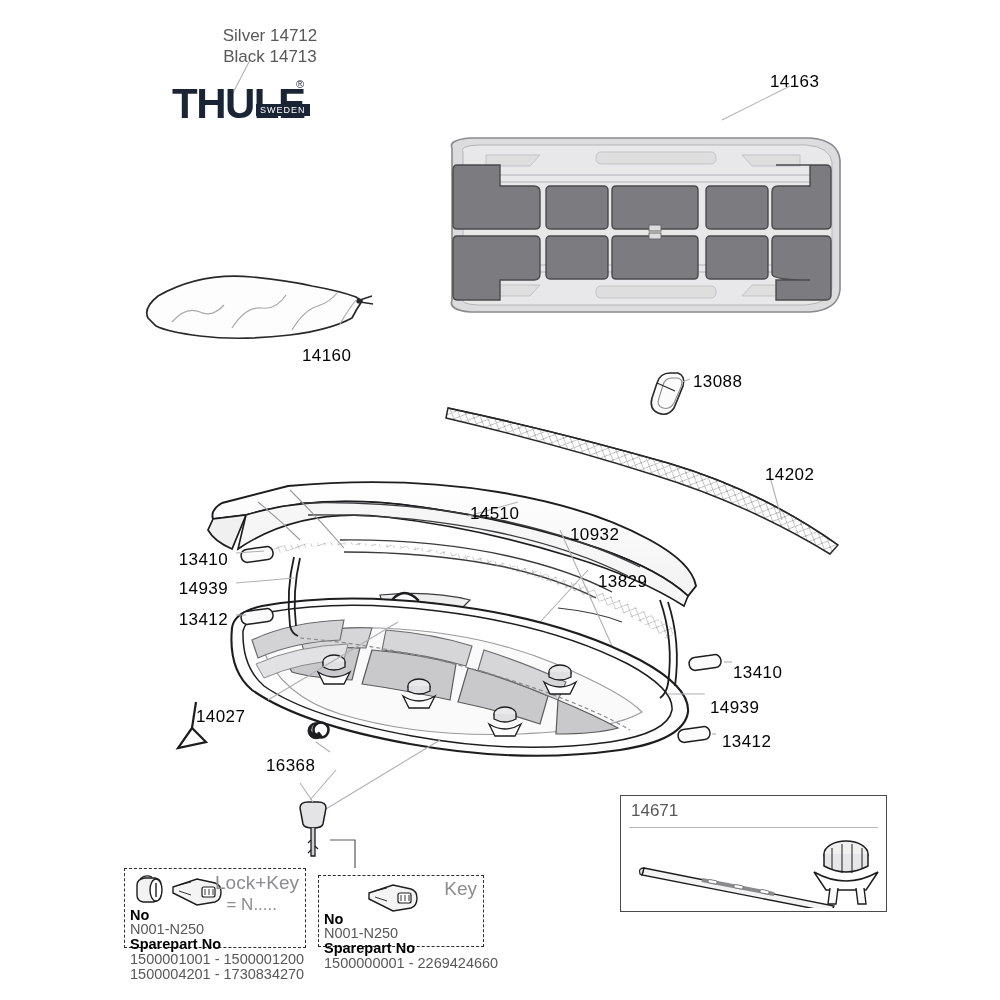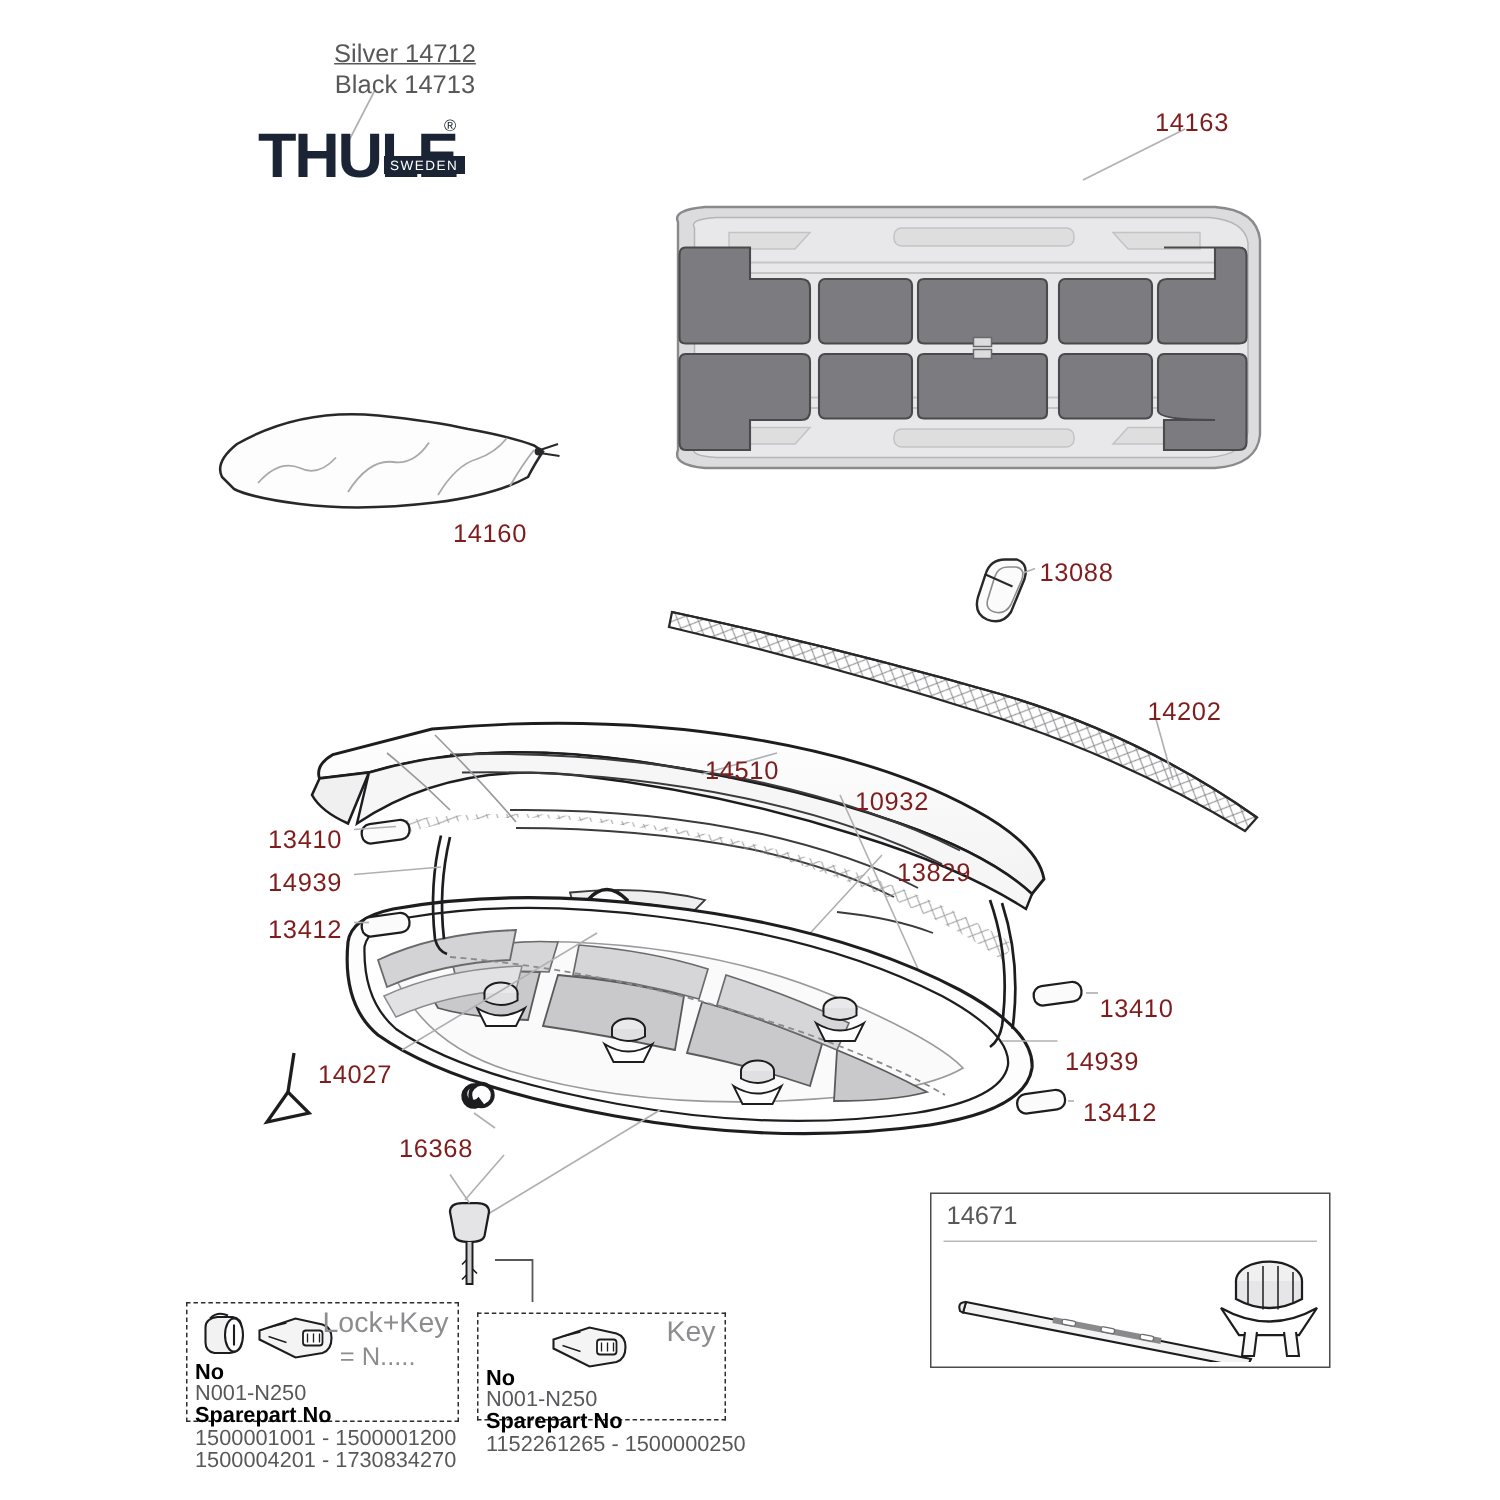--- a/index.html
+++ b/index.html
@@ -1,20 +1,20 @@
 <!DOCTYPE html>
 <html><head>
 <meta charset="utf-8">
 <style>
   html,body{margin:0;padding:0;background:#ffffff;}
   body{width:1000px;height:1000px;position:relative;overflow:hidden;
        font-family:"Liberation Sans","DejaVu Sans",sans-serif;}
   .stage{position:absolute;inset:0;}
   svg.layer{position:absolute;left:0;top:0;width:1000px;height:1000px;}
-  .lbl{position:absolute;color:#7f1d1d;font-size:17px;letter-spacing:.4px;white-space:nowrap;}
+  .lbl{position:absolute;color:#000000;font-size:17px;letter-spacing:.4px;white-space:nowrap;}
   .lbl.right{transform:translateX(-100%);}
   .boxed{position:absolute;border:1.6px solid #4b4b4d;background:#fff;}
   .boxed .hdr{position:absolute;left:10px;top:5px;color:#58585a;font-size:17px;}
   .boxed .rule{position:absolute;left:8px;right:8px;height:1px;background:#b9b9bb;}
   .dashbox{position:absolute;border:1.7px dashed #2d2d2f;background:#fff;}
   .kv{position:absolute;color:#58585a;font-size:14.5px;white-space:nowrap;line-height:1.24;}
   .kv b{color:#000000;font-weight:bold;}
   .kvr{position:absolute;color:#8d8d90;font-size:19px;white-space:nowrap;}
   .thule{position:absolute;color:#1a2435;font-weight:bold;font-size:42px;
          letter-spacing:-1.5px;font-family:"Liberation Sans",sans-serif;}
@@ -258,42 +258,42 @@
     <g>
       <path d="M300 808 Q300 802 308 802 L318 802 Q326 802 326 808 L323 824
                Q322 828 313 828 Q304 828 303 824 Z" fill="#e4e4e6" stroke="#1d1d1f" stroke-width="1.5"></path>
       <path d="M311 828 L311 856 L315 856 L315 828" fill="#cfcfd1" stroke="#1d1d1f" stroke-width="1.3"></path>
       <path d="M311 840 L308 843 M315 846 L318 849 M311 850 L308 853" stroke="#1d1d1f" stroke-width="1.1"></path>
       <path d="M313 802 L300 783" stroke="#b0b0b3" stroke-width="1.1" fill="none"></path>
       <path d="M330 840 L355 840 L355 868" stroke="#58585a" stroke-width="1.2" fill="none"></path>
     </g>
   </svg>
 
-  <div class="hdrtxt" style="left:270px;top:26px;transform:translateX(-50%);text-decoration:underline;">Silver 14712</div>
+  <div class="hdrtxt" style="left:270px;top:26px;transform:translateX(-50%);">Silver 14712</div>
   <div class="hdrtxt" style="left:270px;top:47px;transform:translateX(-50%);">Black 14713</div>
 
   <div class="thule" style="left:172px;top:80px;">THULE</div>
   <div class="sw" style="left:256px;top:104px;">SWEDEN</div>
   <div class="reg" style="left:296px;top:78px;">®</div>
 
 
   <div class="lbl" style="left:770px;top:72px;">14163</div>
   <div class="lbl" style="left:302px;top:328px;margin-top:18px;">14160</div>
   <div class="lbl" style="left:693px;top:372px;">13088</div>
   <div class="lbl" style="left:765px;top:465px;">14202</div>
   <div class="lbl" style="left:470px;top:504px;">14510</div>
   <div class="lbl" style="left:570px;top:525px;">10932</div>
   <div class="lbl" style="left:598px;top:572px;">13829</div>
   <div class="lbl right" style="left:228px;top:550px;">13410</div>
   <div class="lbl right" style="left:228px;top:579px;">14939</div>
   <div class="lbl right" style="left:228px;top:610px;">13412</div>
   <div class="lbl" style="left:733px;top:663px;">13410</div>
   <div class="lbl" style="left:710px;top:698px;">14939</div>
   <div class="lbl" style="left:722px;top:732px;">13412</div>
-  <div class="lbl" style="left:212px;top:707px;">14027</div>
+  <div class="lbl" style="left:196px;top:707px;">14027</div>
   <div class="lbl" style="left:266px;top:756px;">16368</div>
 
   <div class="boxed" style="left:620px;top:795px;width:265px;height:115px;">
     <div class="hdr">14671</div>
     <div class="rule" style="top:31px;"></div>
     <svg width="255" height="80" style="position:absolute;left:5px;top:32px;">
       <g>
         <path d="M18 40 L208 78 L205 84 L16 47 Z" fill="#f3f3f4" stroke="#1d1d1f" stroke-width="1.4"></path>
         <path d="M18 40 Q12 40 14 46 L16 47 Z" fill="#ededee" stroke="#1d1d1f" stroke-width="1.3"></path>
         <path d="M76 52 L148 66" stroke="#8a8a8d" stroke-width="4"></path>
@@ -349,16 +349,16 @@
         <path d="M2 12 L26 4 L44 8 Q50 10 50 17 Q50 25 44 27 L26 30 L2 18 Z" fill="#f4f4f5" stroke="#1d1d1f" stroke-width="1.4"></path>
         <rect x="31" y="12" width="13" height="10" rx="2" fill="#fff" stroke="#1d1d1f" stroke-width="1.2"></rect>
         <path d="M34 14 L34 20 M38 14 L38 20 M42 14 L42 20" stroke="#1d1d1f" stroke-width="0.9"></path>
         <path d="M8 10 L20 7 M8 16 L20 20" stroke="#1d1d1f" stroke-width="0.9"></path>
       </g>
     </svg>
     <div class="kvr" style="right:6px;top:2px;margin-left:28px;">Key</div>
     <div class="kv" style="left:5px;top:35px;"><b>No</b></div>
     <div class="kv" style="left:5px;top:49px;">N001-N250</div>
     <div class="kv" style="left:5px;top:64px;"><b>Sparepart No</b></div>
-    <div class="kv" style="left:5px;top:79px;">1152261265 - 1500000250</div>
+    <div class="kv" style="left:5px;top:79px;">1500000001 - 2269424660</div>
   </div>
 
 </div>
 
 </body></html>

